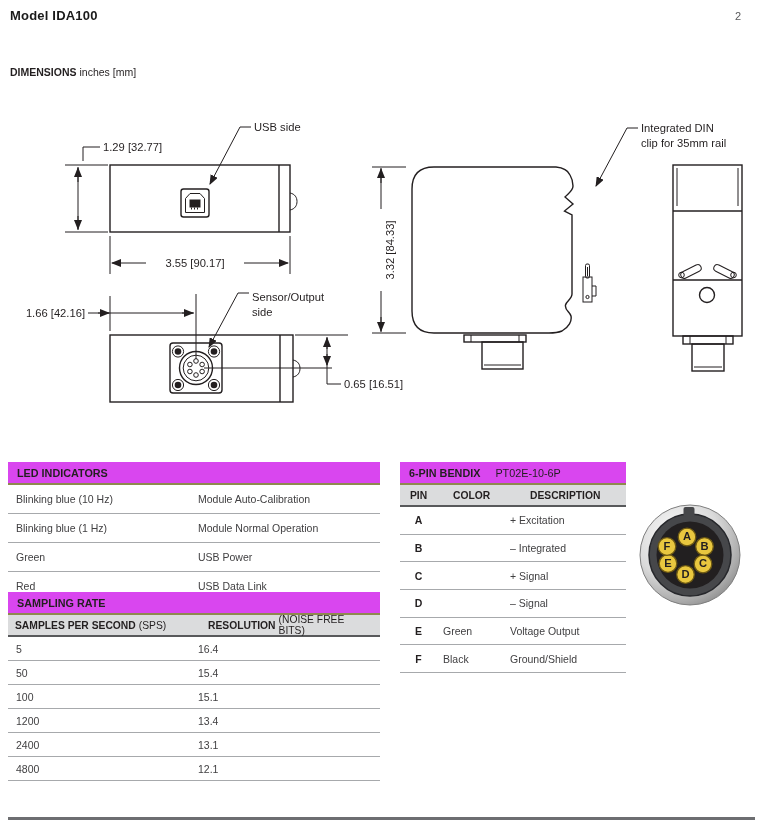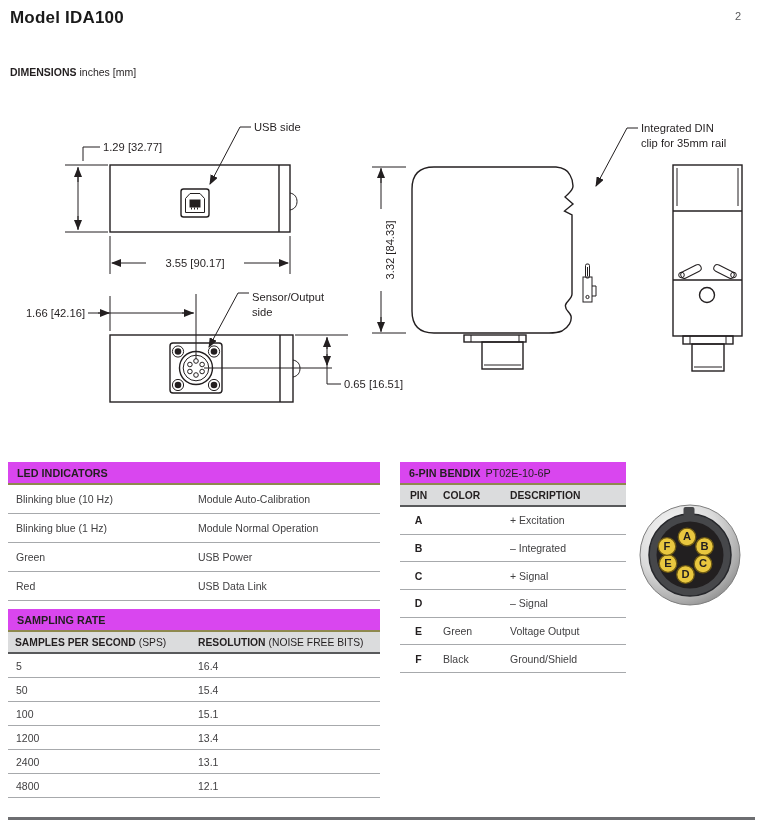--- a/index.html
+++ b/index.html
@@ -2,37 +2,37 @@
 <html><head>
 <meta charset="utf-8">
 <style>
   * { margin:0; padding:0; box-sizing:border-box; }
   html,body { background:#ffffff; }
   body {
     width:761px; height:836px; position:relative; overflow:hidden;
     font-family:"Liberation Sans", sans-serif; color:#414042;
   }
   .abs { position:absolute; }
-  .page-title { left:10px; top:8px; font-size:17px; font-weight:bold; color:#1a1a1a; letter-spacing:.2px; }
+  .page-title { left:10px; top:8px; font-size:13px; font-weight:bold; color:#1a1a1a; letter-spacing:.2px; }
   .page-num { left:735px; top:10px; font-size:11px; color:#58595B; }
   .dims-caption { left:10px; top:66px; font-size:10.5px; color:#231F20; }
   .dims-caption .b { font-weight:bold; margin-right:3px;text-align:center; }
 
   
   .tbl { position:absolute; }
   .band {
     background:#d946ef; border-bottom:2px solid #8E894E;
     display:flex; align-items:center; padding:8px 9px;
     font-size:10.8px; font-weight:bold; color:#231F20; height:23px;
   }
-  .band .reg { font-weight:normal; margin-left:5px;text-align:center; }
+  .band .reg { font-weight:normal; margin-left:15px;text-align:center; }
   .subhead {
     background:#DBDCDD; border-bottom:2px solid #58595B;
     display:flex; align-items:center; padding:0 7px;
-    font-size:10.3px; color:#231F20; height:22px;
+    font-size:10.3px; color:#231F20; height:22px;gap:10px;
   }
   .subhead .bld { font-weight:bold; }
   .subhead .reg { font-weight:normal; margin-left:3px; }
   .trow {
     display:flex; align-items:center; border-bottom:1px solid #A7A9AC;
     font-size:10.5px; color:#414042; padding:0 0 0 8px;
   }
   .led .trow { height:29px; }
   .samp .trow { height:24px; }
   .c1 { width:182px; }
@@ -80,21 +80,21 @@
   <div class="trow">
     <div class="c1">Green</div>
     <div class="c2">USB Power</div>
   </div>
   <div class="trow">
     <div class="c1">Red</div>
     <div class="c2">USB Data Link</div>
   </div>
 </div>
 
-<div class="tbl samp" style="left:8px; top:609px; width:372px;">
+<div class="tbl samp" style="left:8px; top:592px; width:372px;">
   <div class="band">SAMPLING RATE</div>
   <div class="subhead">
     <div class="sh1">
       <span class="bld">SAMPLES PER SECOND</span>
       <span class="reg">(SPS)</span>
     </div>
     <div class="sh2">
       <span class="bld">RESOLUTION</span>
       <span class="reg">(NOISE FREE BITS)</span>
     </div>

